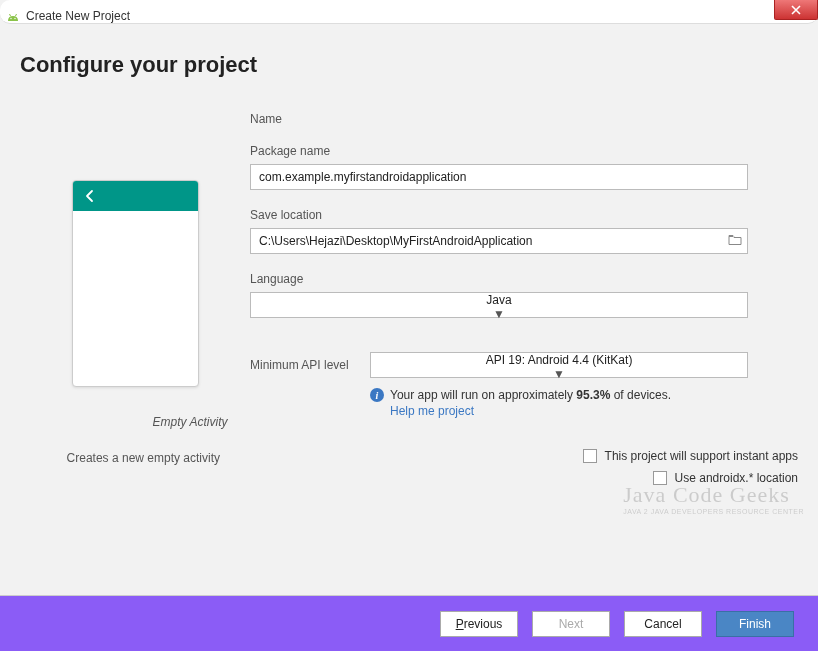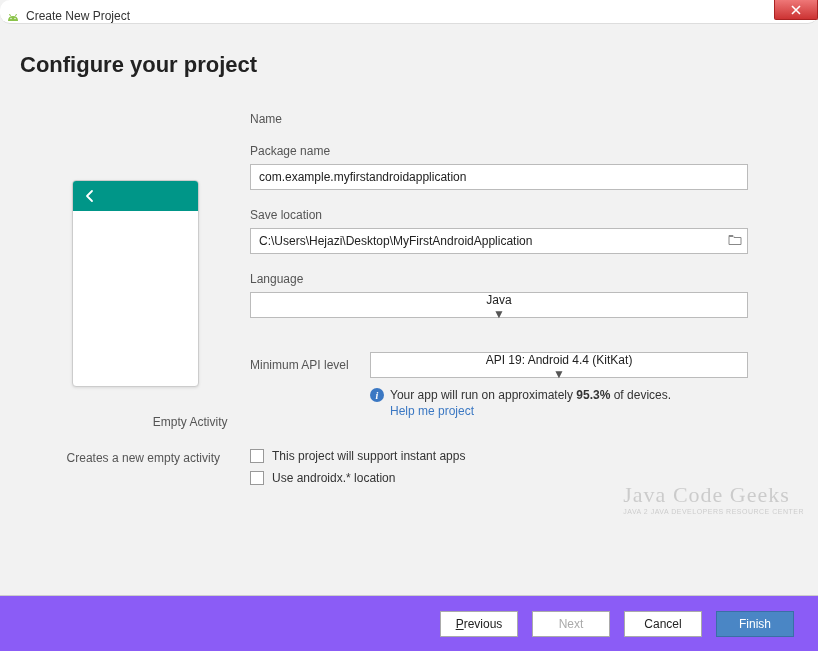--- a/index.html
+++ b/index.html
@@ -53,20 +53,21 @@
   .main-area {
     display:flex;
     align-items:flex-start;
   }
   .preview-col {
     width:230px;
     padding-top:68px;
     display:flex;
     flex-direction:column;
     align-items:center;
+    font-style:italic;
   }
   .phone-preview {
     width:127px;
     height:207px;
     background:#fff;
     border:1px solid #ccc;
     border-radius:4px;
     box-shadow:0 1px 3px rgba(0,0,0,.1);
     overflow:hidden;
   }
@@ -178,20 +179,21 @@
     color:#555;
     padding-top:2px;
   }
   .lower-row .checks { flex:1; }
   .check-line {
     display:flex;
     align-items:center;
     margin-bottom:8px;
     font-size:12px;
     color:#333;
+    justify-content:flex-end;
   }
   .check-line .cb {
     width:14px;height:14px;border:1px solid #999;background:#fff;margin-right:8px;
   }
   .watermark {
     position:absolute;
     right:14px;
     bottom:72px;
     opacity:.28;
     display:flex;

